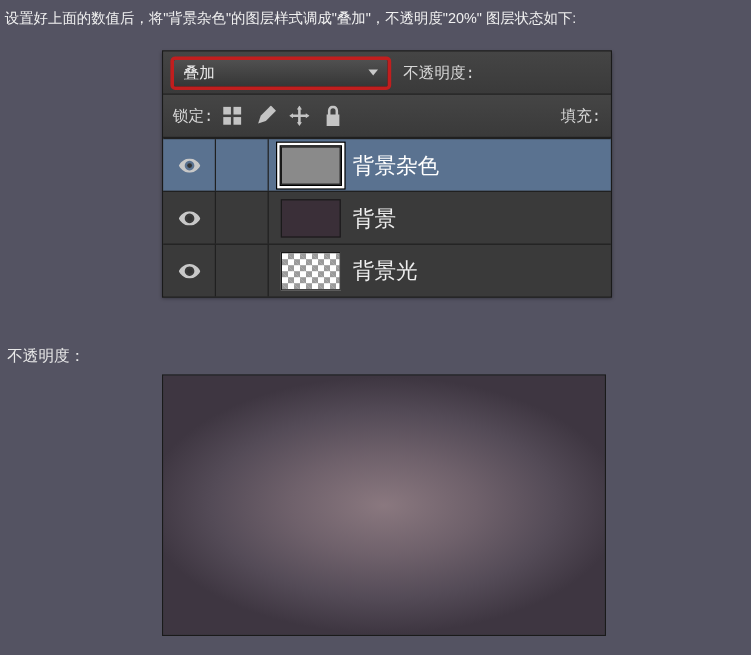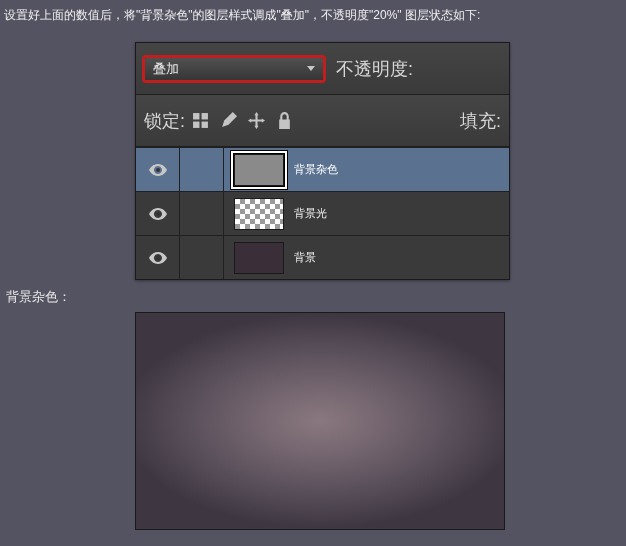--- a/index.html
+++ b/index.html
@@ -24,21 +24,21 @@
     left: 135px; top: 42px;
     width: 375px;
     background: #3a3a3a;
     border: 1px solid #1a1a1a;
     box-shadow: 0 1px 3px rgba(0,0,0,.4);
   }
 
   .row {
     display: flex;
     align-items: center;
-    height: 52px;
+    height: 36px;
     padding: 0 8px;
     gap: 6px;
     background: linear-gradient(#454545,#3a3a3a);
     border-bottom: 1px solid #1f1f1f;
   }
 
   .dropdown {
     height: 24px;
     background: linear-gradient(#505050,#363636);
     border: 1px solid #1a1a1a;
@@ -52,21 +52,21 @@
   }
   .dropdown .caret {
     margin-left: auto;
     width: 0; height: 0;
     border-left: 4px solid transparent;
     border-right: 4px solid transparent;
     border-top: 5px solid #c8c8c8;
   }
   .highlight { outline: 3px solid #c11e1e; outline-offset: -1px; }
 
-  .label { color: #d8d8d8; font-size: 18px; }
+  .label { color: #d8d8d8; font-size: 13px; font-family: Liberation Mono, monospace; }
 
   .spinbox {
     display: flex;
     height: 24px;
   }
   .spinbox .val {
     width: 54px;
     background: linear-gradient(#4b4b4b,#333);
     border: 1px solid #1a1a1a;
     border-right: none;
@@ -114,21 +114,21 @@
   .thumb.noise { background:#8a8a8a; }
   .thumb.checker {
     background-image:
       linear-gradient(45deg,#9a9a9a 25%,transparent 25%,transparent 75%,#9a9a9a 75%),
       linear-gradient(45deg,#9a9a9a 25%,transparent 25%,transparent 75%,#9a9a9a 75%);
     background-color:#fff;
     background-size:10px 10px;
     background-position:0 0,5px 5px;
   }
   .thumb.bg { background:#3a2f38; }
-  .layer-name { font-size:11px; color:#eee; }
+  .layer-name { font-size:18px; color:#eee; }
   .layer.selected .layer-name { color:#fff; }
 
   .result-label {
     position:absolute; left:6px; top:288px;
     font-size:13px; color:#e8e8e8;
   }
   .result-image {
     position:absolute; left:135px; top:312px;
     width: 370px; height: 218px;
     border:1px solid #1a1a1a;
@@ -195,31 +195,31 @@
       <span class="layer-name">背景杂色</span>
     </div>
     <div class="layer">
       <div class="eye-col">
         <svg viewBox="0 0 18 12">
             <path d="M9 0 C4 0 1 4 0 6 1 8 4 12 9 12 14 12 17 8 18 6 17 4 14 0 9 0 Z M9 2 A4 4 0 1 1 8.9 2 Z" fill="#c8c8c8"></path>
             <circle cx="9" cy="6" r="2" fill="#333"></circle>
           </svg>
       </div>
       <div class="gap-col"></div>
-      <div class="thumb checker"></div>
-      <span class="layer-name">背景光</span>
+      <div class="thumb bg"></div>
+      <span class="layer-name">背景</span>
     </div>
     <div class="layer">
       <div class="eye-col">
         <svg viewBox="0 0 18 12">
             <path d="M9 0 C4 0 1 4 0 6 1 8 4 12 9 12 14 12 17 8 18 6 17 4 14 0 9 0 Z M9 2 A4 4 0 1 1 8.9 2 Z" fill="#c8c8c8"></path>
             <circle cx="9" cy="6" r="2" fill="#333"></circle>
           </svg>
       </div>
       <div class="gap-col"></div>
-      <div class="thumb bg"></div>
-      <span class="layer-name">背景</span>
+      <div class="thumb checker"></div>
+      <span class="layer-name">背景光</span>
     </div>
   </div>
 </div>
 
-<div class="result-label">背景杂色：</div>
+<div class="result-label">不透明度：</div>
 <div class="result-image"></div>
 
 </body></html>

